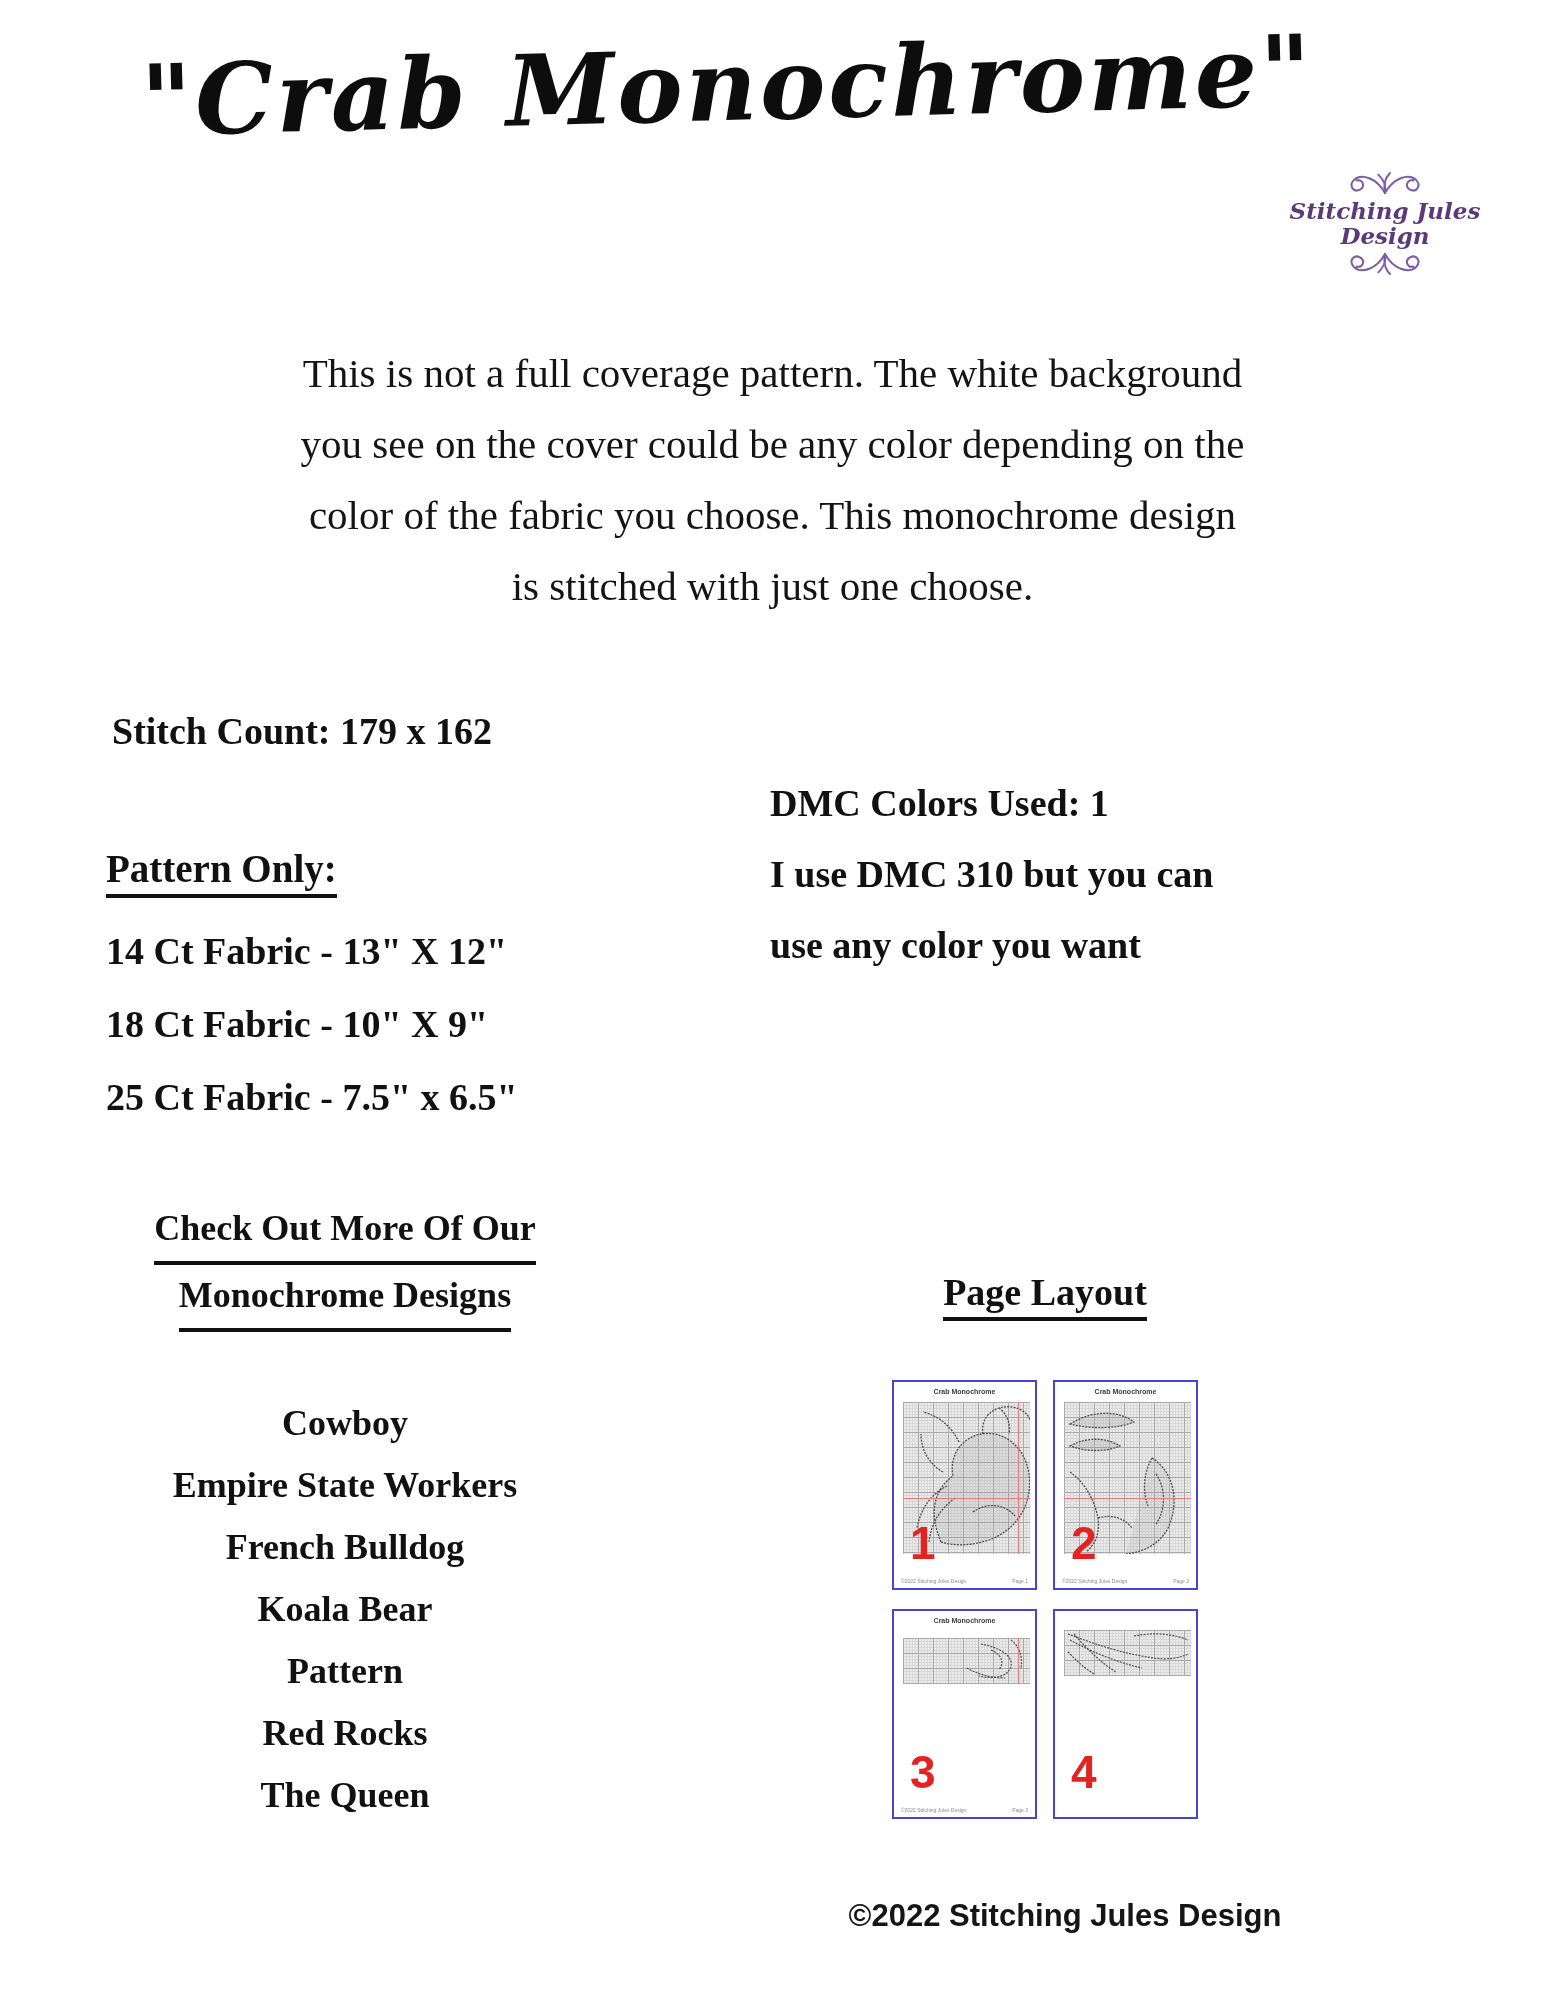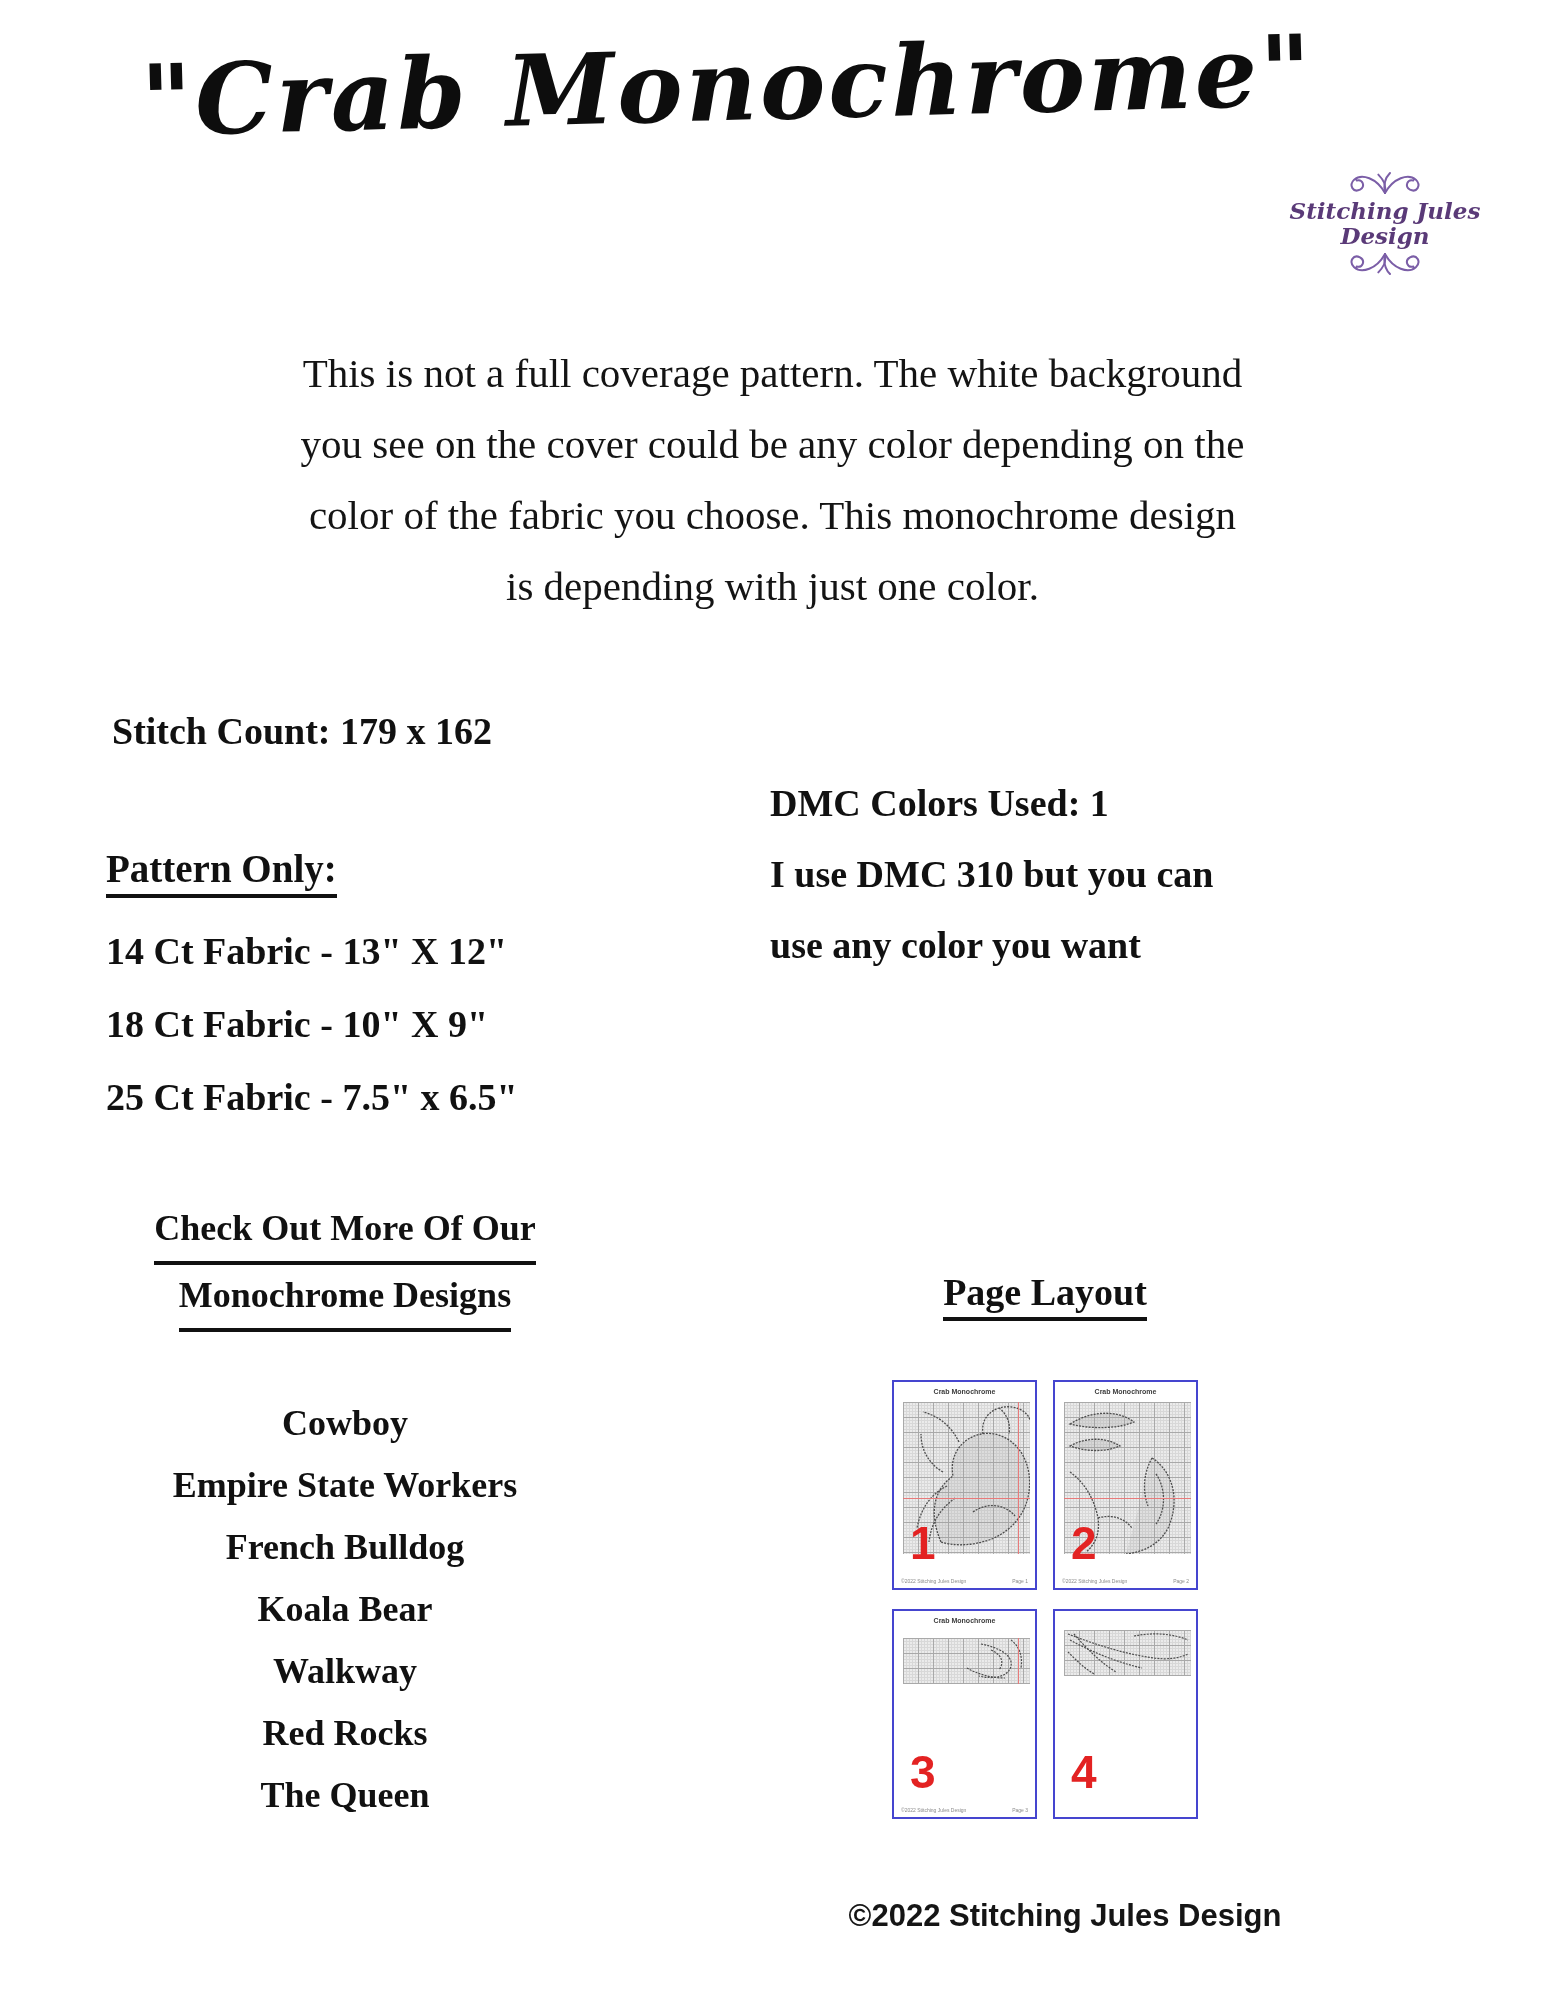--- a/index.html
+++ b/index.html
@@ -92,21 +92,21 @@
         <path d="M60 30 C58 20 60 12 66 6"></path>
         <path d="M60 30 C62 20 58 14 52 8"></path>
       </g>
     </svg>
   </div>
 
   <div class="intro">
     <div>This is not a full coverage pattern. The white background</div>
     <div>you see on the cover could be any color depending on the</div>
     <div>color of the fabric you choose. This monochrome design</div>
-    <div>is depending with just one color.</div>
+    <div>is stitched with just one choose.</div>
   </div>
 
   <div class="stitch-count">Stitch Count: 179 x 162</div>
 
   <div class="dmc">
     <div>DMC Colors Used: 1</div>
     <div>I use DMC 310 but you can</div>
     <div>use any color you want</div>
   </div>
 
@@ -122,21 +122,21 @@
   <div class="more-designs">
     <span class="u">Check Out More Of Our</span><br>
     <span class="u">Monochrome Designs</span>
   </div>
 
   <div class="design-list">
     <div>Cowboy</div>
     <div>Empire State Workers</div>
     <div>French Bulldog</div>
     <div>Koala Bear</div>
-    <div>Walkway</div>
+    <div>Pattern</div>
     <div>Red Rocks</div>
     <div>The Queen</div>
   </div>
 
   <div class="pl-heading">
     <span class="u">Page Layout</span>
   </div>
 
   <div class="thumb t1">
     <div class="thumb-title">Crab Monochrome</div>

